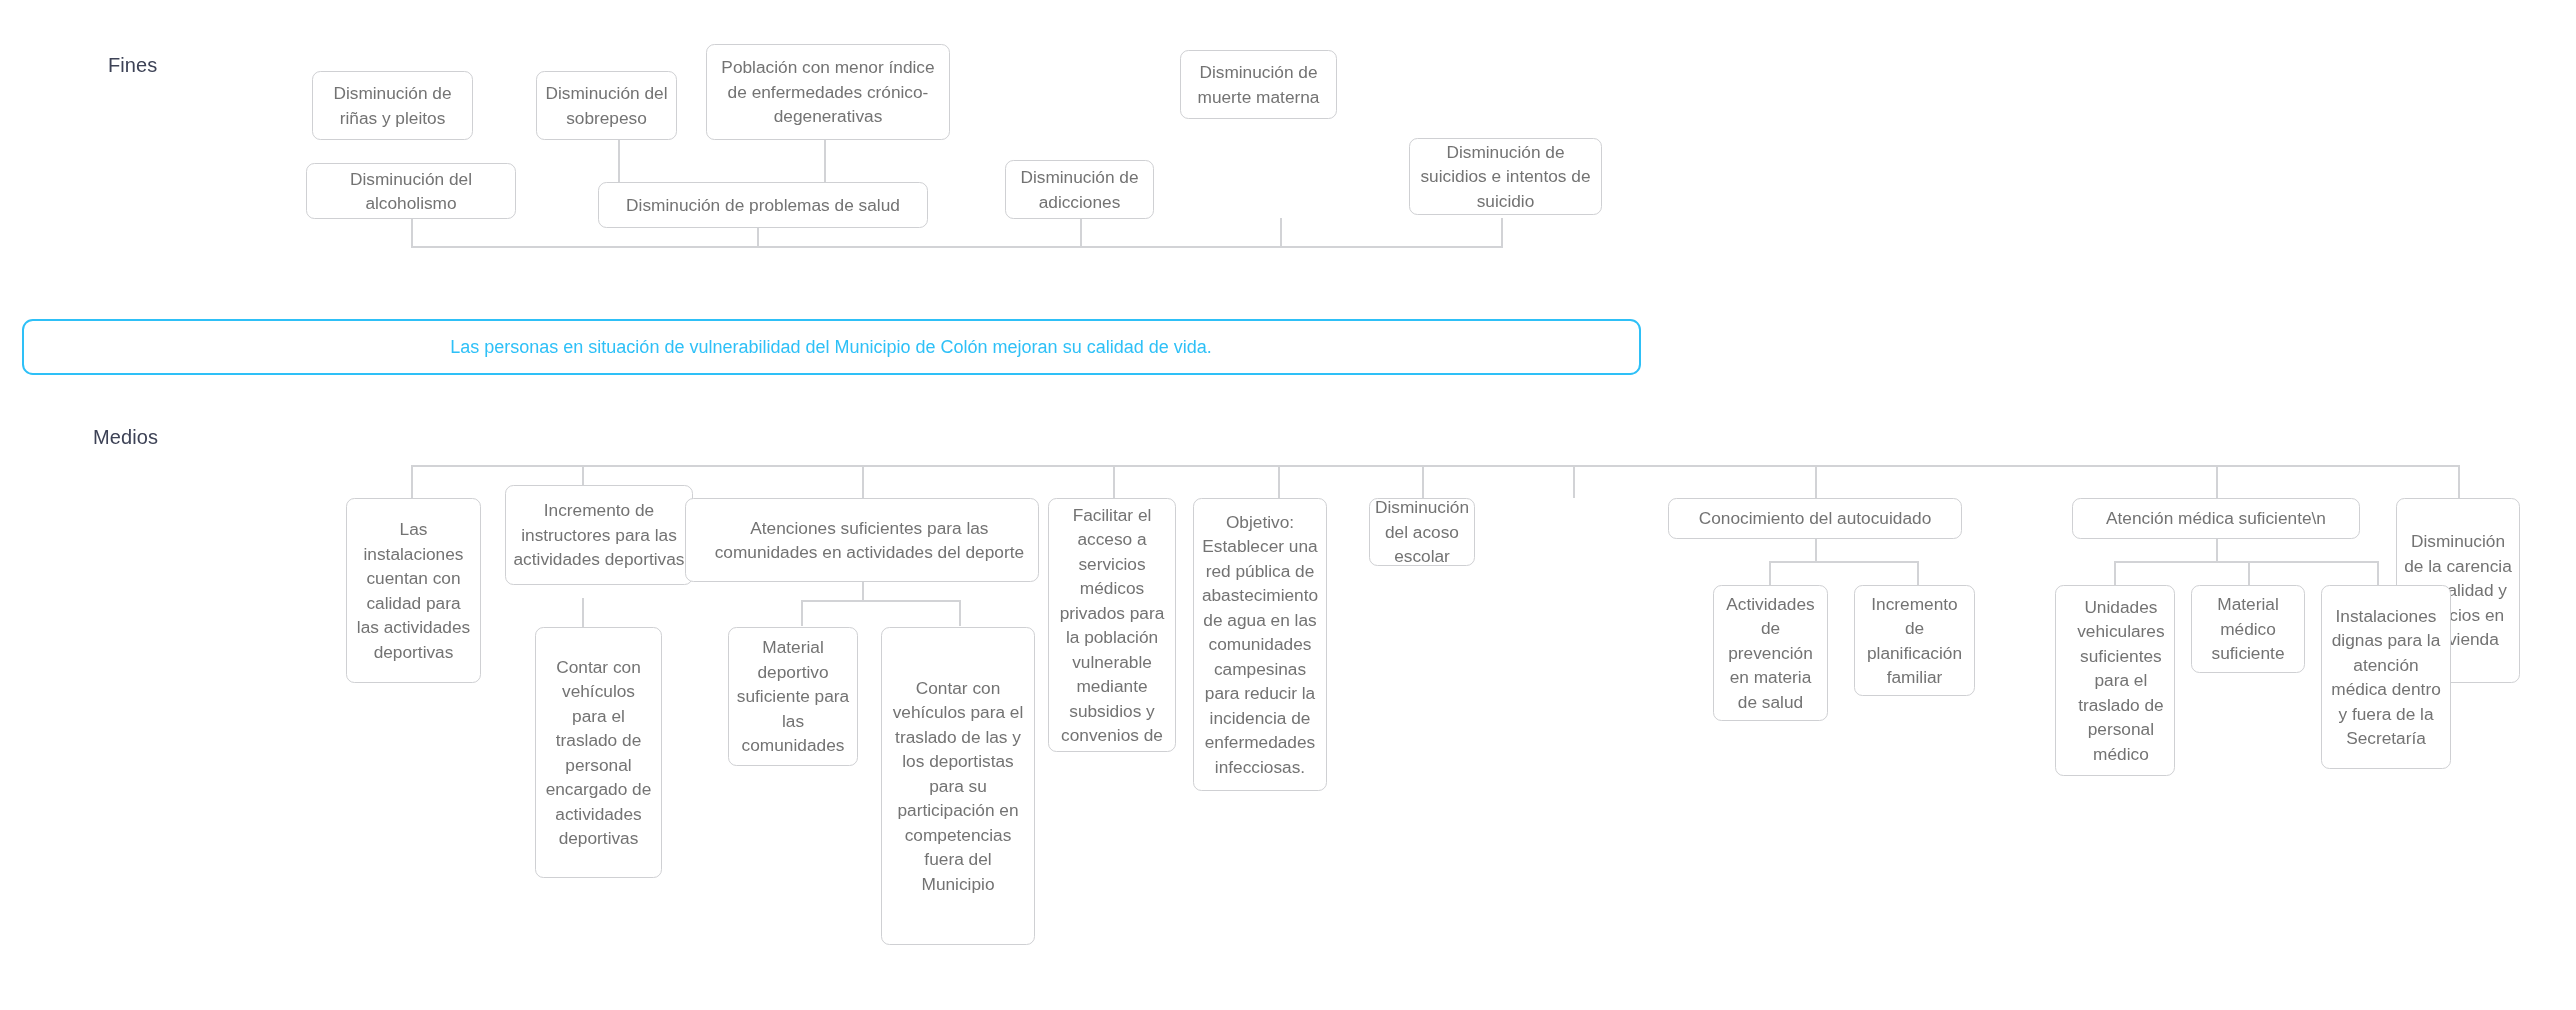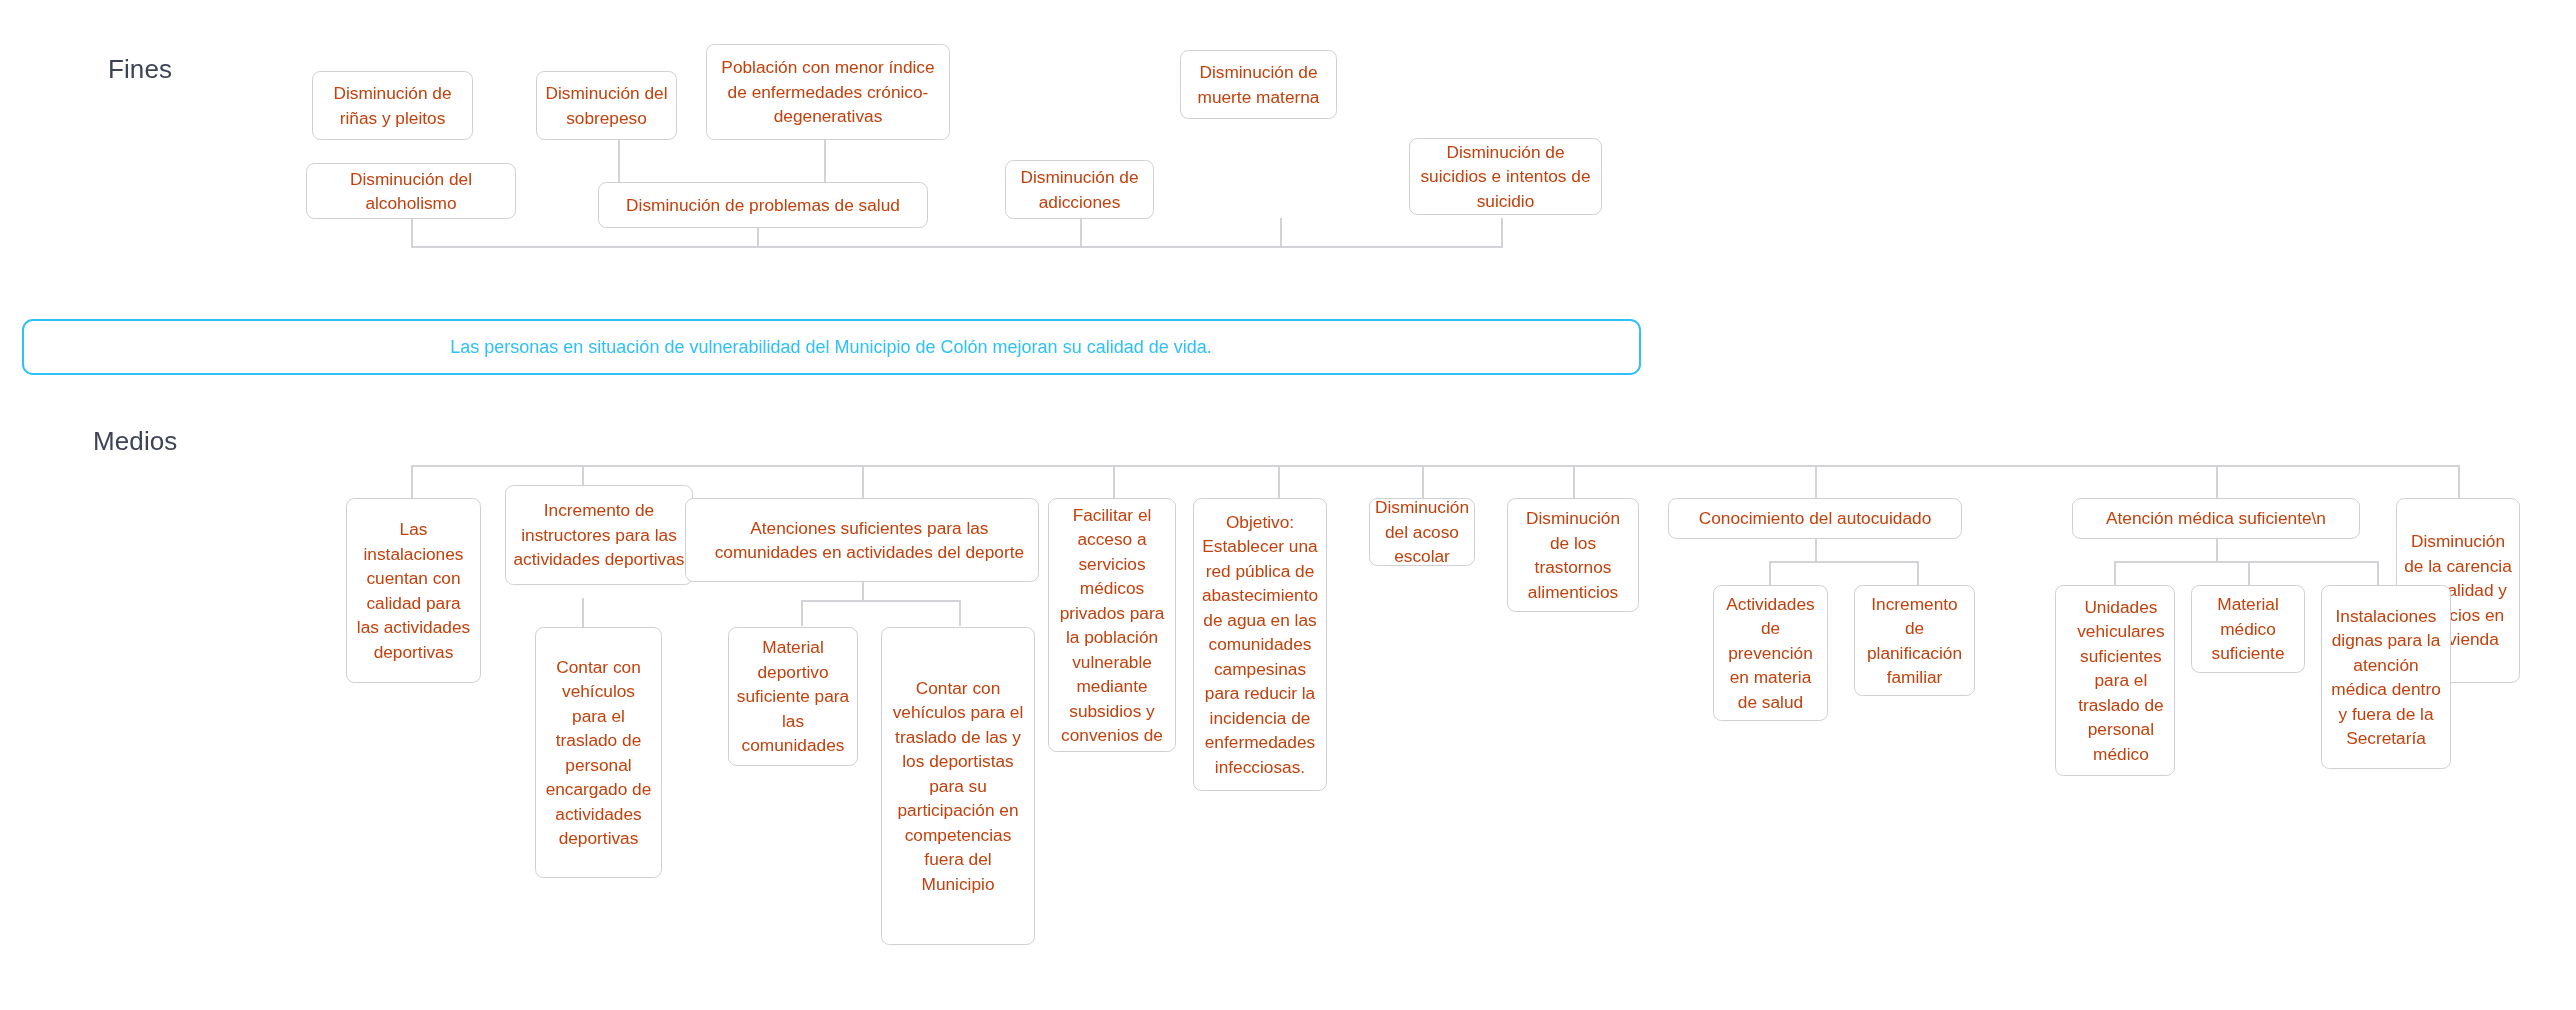--- a/index.html
+++ b/index.html
@@ -9,34 +9,34 @@
   }
   #canvas{
     position:relative;
     width:2576px;
     height:1011px;
     background:#ffffff;
     overflow:hidden;
   }
   .section-title{
     position:absolute;
-    font-size:26px;
+    font-size:20px;
     color:#3d4256;
     font-weight:400;
     letter-spacing:0.1px;
     white-space:nowrap;
   }
   
   .node{
     position:absolute;
     box-sizing:border-box;
     border:1.2px solid #cfd0d3;
     border-radius:8.4px;
     background:#ffffff;
-    color:#c2410c;
+    color:#737373;
     font-size:17.3px;
     line-height:24.5px;
     display:flex;
     align-items:center;
     justify-content:center;
     text-align:center;
     padding:3.6px 7.2px;
     word-wrap:break-word;
     overflow:hidden;
   }
@@ -151,23 +151,20 @@
   </div>
   <div class="node" style="left:1048px;top:498px;width:128px;height:254px;">
     <span>Objetivo: Facilitar el acceso a servicios médicos privados para la población vulnerable mediante subsidios y convenios de colaboración.</span>
   </div>
   <div class="node" style="left:1193px;top:498px;width:134px;height:293px;">
     <span>Objetivo: Establecer una red pública de abastecimiento de agua en las comunidades campesinas para reducir la incidencia de enfermedades infecciosas.</span>
   </div>
   <div class="node" style="left:1369px;top:498px;width:106px;height:68px;">
     <span>Disminución del acoso escolar</span>
   </div>
-  <div class="node" style="left:1507px;top:498px;width:132px;height:114px;">
-    <span>Disminución de los trastornos alimenticios</span>
-  </div>
   <div class="node" style="left:1668px;top:498px;width:294px;height:41px;">
     <span>Conocimiento del autocuidado</span>
   </div>
   <div class="node" style="left:2072px;top:498px;width:288px;height:41px;">
     <span>Atención médica suficiente\n</span>
   </div>
   <div class="node" style="left:2396px;top:498px;width:124px;height:185px;">
     <span>Disminución de la carencia por calidad y espacios en la vivienda</span>
   </div>
 

